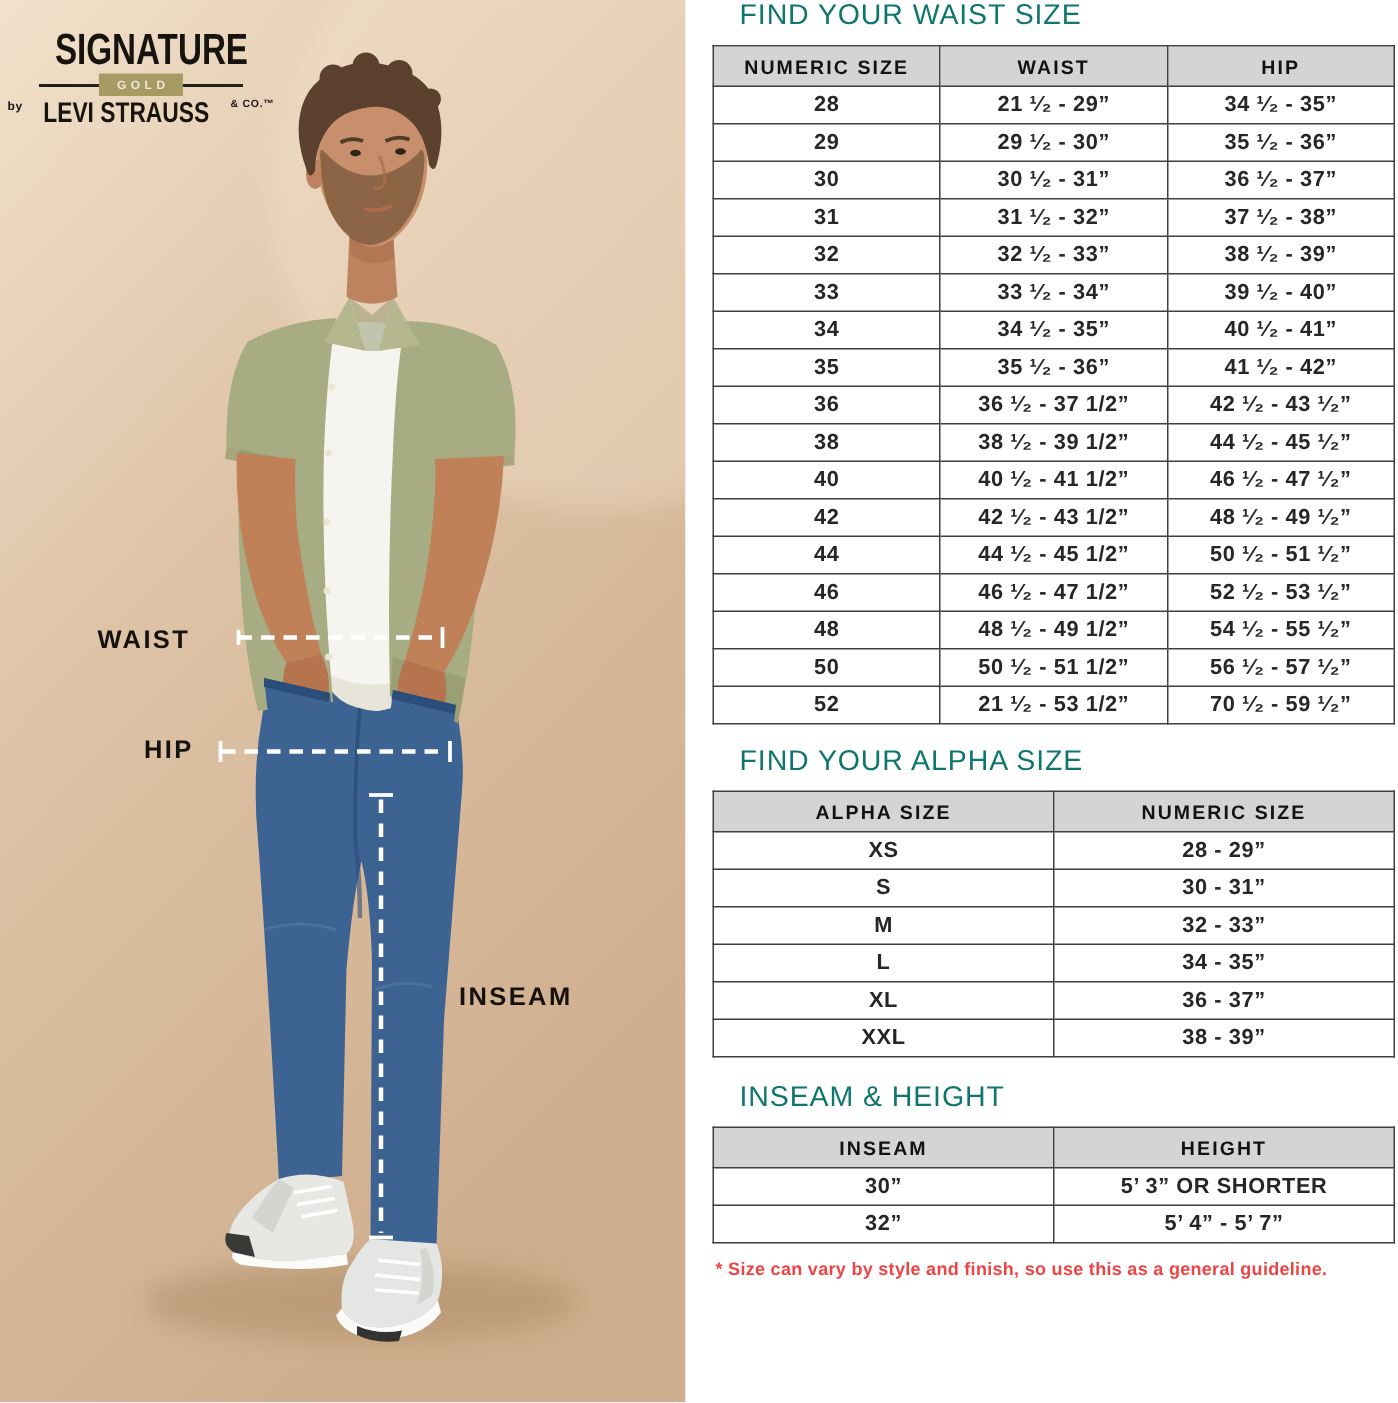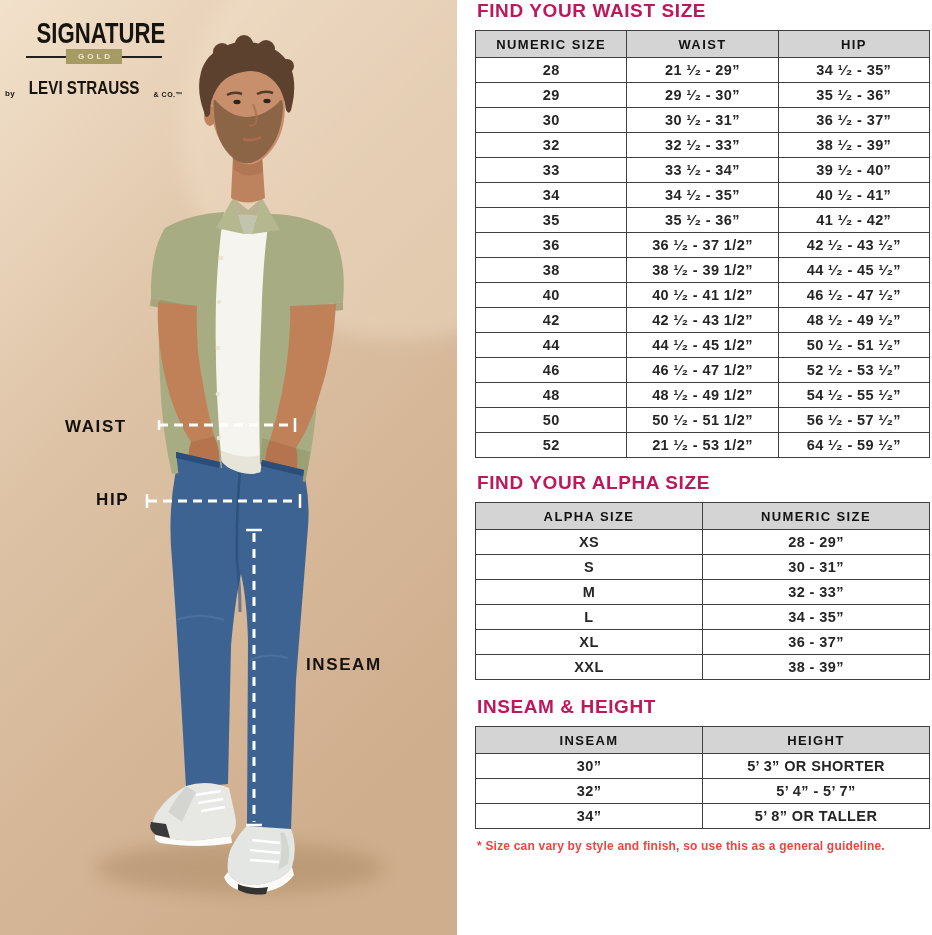--- a/index.html
+++ b/index.html
@@ -60,23 +60,23 @@
     color: #efe8d2;
     font-size: 8px;
     font-weight: bold;
     letter-spacing: 3px;
     padding: 3px 9px 2px 12px;
     line-height: 10px;
     white-space: nowrap;
   }
   .brand-line2 {
     display: flex;
-    align-items: flex-end;
+    align-items: flex-start;
     justify-content: center;
-    margin-top: 14px;
+    margin-top: 2px;
     white-space: nowrap;
   }
   .brand-by { font-size: 8px; font-weight: bold; letter-spacing: 0.5px; }
   .brand-company {
     font-size: 19px;
     font-weight: bold;
     transform: scaleX(0.8);
     transform-origin: 50% 100%;
     letter-spacing: 0px;
     line-height: 20px;
@@ -99,24 +99,24 @@
   
   .panel {
     position: absolute;
     left: 475px; top: 0;
     width: 457px; height: 935px;
     background: #ffffff;
   }
   .section-title {
     font-size: 19px;
     line-height: 22px;
-    font-weight: bold;
+    font-weight: normal;
     letter-spacing: 0.6px;
-    color: #be185d;
-    margin: 0 0 8px 2px;
+    color: #0f766e;
+    margin: 0 0 8px 18px;
     white-space: nowrap;
   }
   .t2 { margin-top: 14px; }
   .t3 { margin-top: 16px; }
 
   table {
     width: 455px;
     border-collapse: collapse;
     table-layout: fixed;
   }
@@ -312,20 +312,25 @@
             <td>29</td>
             <td>29 ¹⁄₂ - 30”</td>
             <td>35 ¹⁄₂ - 36”</td>
           </tr>
           <tr>
             <td>30</td>
             <td>30 ¹⁄₂ - 31”</td>
             <td>36 ¹⁄₂ - 37”</td>
           </tr>
           <tr>
+            <td>31</td>
+            <td>31 ¹⁄₂ - 32”</td>
+            <td>37 ¹⁄₂ - 38”</td>
+          </tr>
+          <tr>
             <td>32</td>
             <td>32 ¹⁄₂ - 33”</td>
             <td>38 ¹⁄₂ - 39”</td>
           </tr>
           <tr>
             <td>33</td>
             <td>33 ¹⁄₂ - 34”</td>
             <td>39 ¹⁄₂ - 40”</td>
           </tr>
           <tr>
@@ -374,21 +379,21 @@
             <td>54 ¹⁄₂ - 55 ¹⁄₂”</td>
           </tr>
           <tr>
             <td>50</td>
             <td>50 ¹⁄₂ - 51 1/2”</td>
             <td>56 ¹⁄₂ - 57 ¹⁄₂”</td>
           </tr>
           <tr>
             <td>52</td>
             <td>21 ¹⁄₂ - 53 1/2”</td>
-            <td>64 ¹⁄₂ - 59 ¹⁄₂”</td>
+            <td>70 ¹⁄₂ - 59 ¹⁄₂”</td>
           </tr>
         </tbody>
     </table>
 
     <h2 class="section-title t2">FIND YOUR ALPHA SIZE</h2>
     <table>
       <thead>
         <tr>
             <th>ALPHA SIZE</th>
             <th>NUMERIC SIZE</th>
@@ -432,23 +437,19 @@
       </thead>
       <tbody>
           <tr>
             <td>30”</td>
             <td>5’ 3” OR SHORTER</td>
           </tr>
           <tr>
             <td>32”</td>
             <td>5’ 4” - 5’ 7”</td>
           </tr>
-          <tr>
-            <td>34”</td>
-            <td>5’ 8” OR TALLER</td>
-          </tr>
         </tbody>
     </table>
 
     <div class="footnote">* Size can vary by style and finish, so use this as a general guideline.</div>
   </div>
 
 </div>
 
 </body></html>

